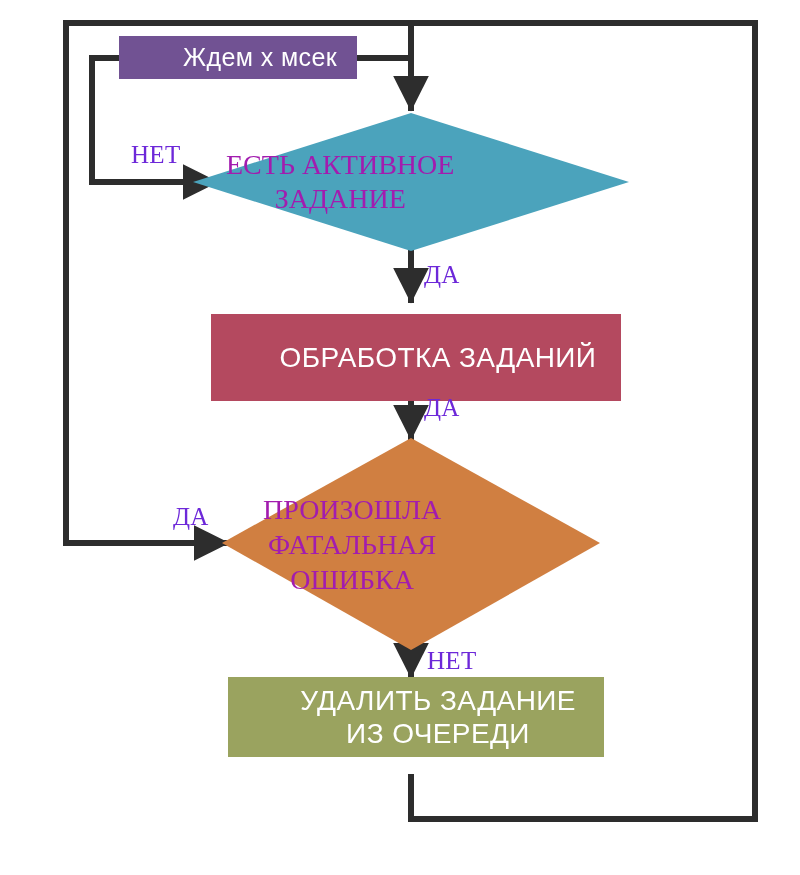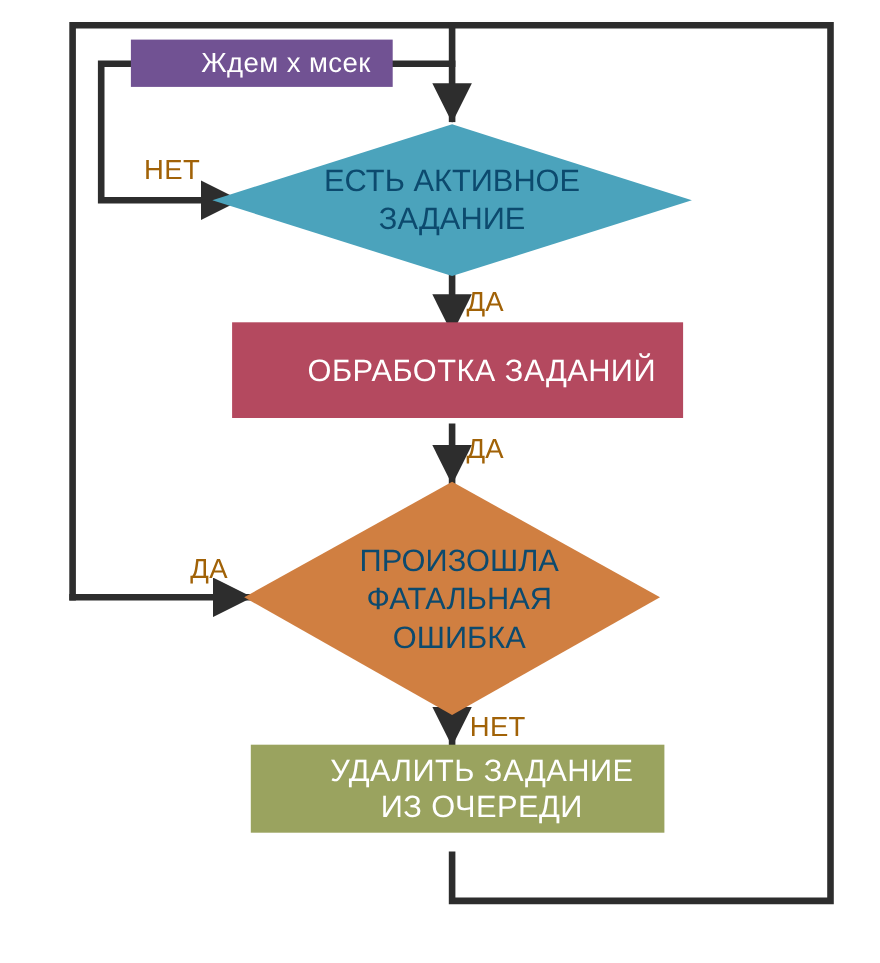--- a/index.html
+++ b/index.html
@@ -4,24 +4,24 @@
 <style>
   html,body{margin:0;padding:0;background:#ffffff;}
   body{width:800px;height:875px;overflow:hidden;
        font-family:"Liberation Sans","DejaVu Sans",sans-serif;}
   #canvas{position:relative;width:800px;height:875px;background:#fff;}
   svg.layer{position:absolute;left:0;top:0;width:800px;height:875px;}
   .node{position:absolute;display:flex;align-items:center;justify-content:center;
         text-align:center;color:#ffffff;line-height:1.18;letter-spacing:.4px;}
   .node span{display:block;white-space:pre-line;}
   .rect-node{box-sizing:border-box;padding-left:44px;}
-  .diamond-label{position:absolute;display:flex;align-items:center;justify-content:center;
-        text-align:center;color:#0c4a6e;pointer-events:none;}
-  .edge-label{position:absolute;color:#a16207;font-size:25px;letter-spacing:.3px;
-        white-space:nowrap;}
+  .diamond-label{position:absolute;display:flex;align-items:center;
+        text-align:center;color:#a21caf;pointer-events:none;font-family:Liberation Serif, serif;}
+  .edge-label{position:absolute;color:#6d28d9;font-size:25px;letter-spacing:.3px;
+        white-space:nowrap;font-family:Liberation Serif, serif;}
 </style>
 </head>
 <body>
 
 <div id="canvas">
 
   <svg class="layer" viewBox="0 0 800 875" xmlns="http://www.w3.org/2000/svg">
     <defs>
       <marker id="arrow" viewBox="0 0 10 10" refX="9" refY="5" markerWidth="6" markerHeight="6" orient="auto-start-reverse">
         <path d="M 0 0 L 10 5 L 0 10 z" fill="#2d2d2d"></path>
@@ -48,21 +48,21 @@
 
     <polygon points="411,113 629,182 411,251 193,182" fill="#4ba3bc"></polygon>
     <polygon points="411,438 600,543 411,650 222,543" fill="#d07f41"></polygon>
   </svg>
 
   <div class="node rect-node" style="left:119px;top:36px;width:238px;height:43px;background:#715293;
               font-size:25px;">
     <span>Ждем x мсек</span>
   </div>
 
-  <div class="node rect-node" style="left:211px;top:293px;width:410px;height:87px;background:#b4495f;
+  <div class="node rect-node" style="left:211px;top:314px;width:410px;height:87px;background:#b4495f;
               font-size:28px;">
     <span>ОБРАБОТКА ЗАДАНИЙ</span>
   </div>
 
   <div class="node rect-node" style="left:228px;top:677px;width:376px;height:80px;background:#9aa35f;
               font-size:28px;">
     <span>УДАЛИТЬ ЗАДАНИЕ
 ИЗ ОЧЕРЕДИ</span>
   </div>
 

